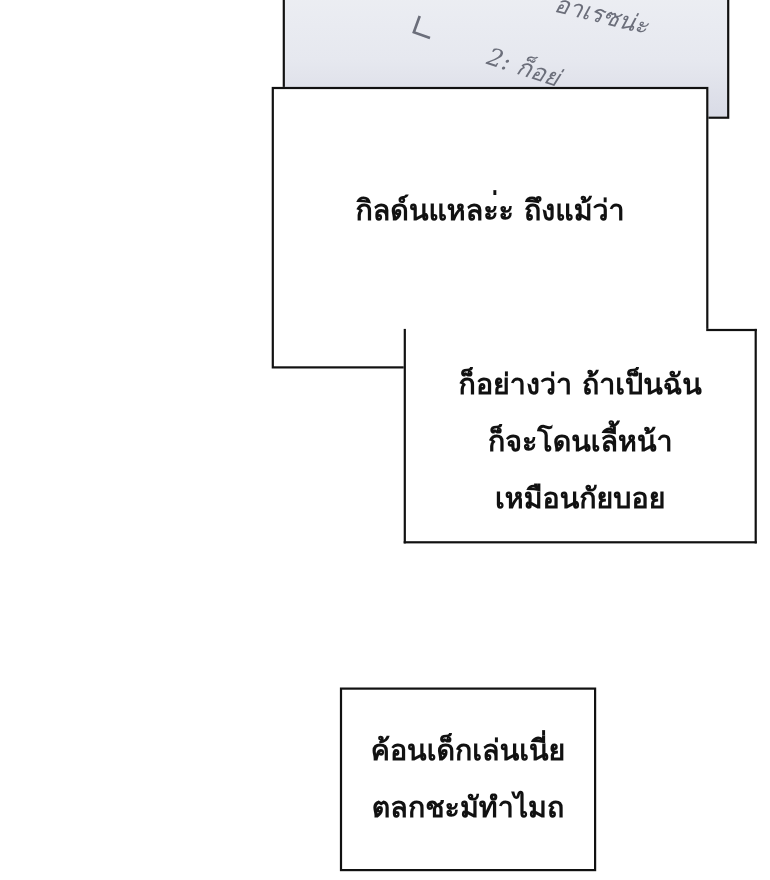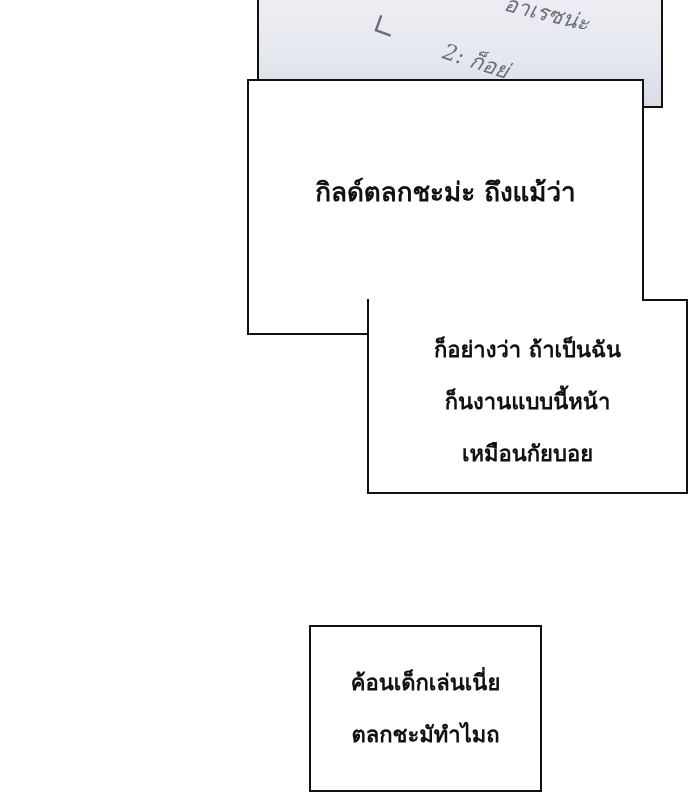--- a/index.html
+++ b/index.html
@@ -17,40 +17,40 @@
   .hw1 { left:250px; top:-6px; font-size:22px; transform:rotate(14deg); }
   .hw2 { left:120px; top:14px; font-size:30px; transform:rotate(20deg); font-style:normal; font-weight:300; }
   .hw3 { left:190px; top:42px; font-size:22px; transform:rotate(18deg); }
   .box {
     position:absolute; background:#fff; border:2px solid #111; box-sizing:border-box;
     display:flex; flex-direction:column; align-items:center; justify-content:center;
     color:#111; font-weight:bold; text-align:center;
   }
   .box span { display:block; white-space:nowrap; }
   .box1 { left:247px; top:79px; width:397px; height:256px; font-size:26px; line-height:52px; padding-bottom:30px; }
-  .box2 { left:367px; top:299px; width:321px; height:195px; font-size:22px; line-height:52px; padding-top:12px; z-index:2; border-top:none; }
+  .box2 { left:367px; top:299px; width:321px; height:195px; font-size:26px; line-height:52px; padding-top:12px; z-index:2; border-top:none; }
   .box2-cap { position:absolute; left:642px; top:299px; width:46px; height:2px; background:#111; z-index:3; }
-  .box3 { left:309px; top:625px; width:233px; height:167px; font-size:22px; line-height:52px; }
+  .box3 { left:309px; top:625px; width:233px; height:167px; font-size:26px; line-height:52px; }
 </style>
 </head>
 <body>
 
 <div class="panel-top">
   <span class="handwriting hw1">อาเรซน่ะ</span>
   <span class="handwriting hw2">∟</span>
   <span class="handwriting hw3">2: ก็อย่</span>
 </div>
 
 <div class="box box1">
-  <span>กิลด์ตลกชะม่ะ ถึงแม้ว่า</span>
+  <span>กิลด์นแหละ่ะ ถึงแม้ว่า</span>
 </div>
 
 <div class="box box2">
   <span>ก็อย่างว่า ถ้าเป็นฉัน</span>
-  <span>ก็นงานแบบนี้หน้า</span>
+  <span>ก็จะโดนเลี้หน้า</span>
   <span>เหมือนกัยบอย</span>
 </div>
 <div class="box2-cap"></div>
 
 <div class="box box3">
   <span>ค้อนเด็กเล่นเนี่ย</span>
   <span>ตลกชะมัทำไมถ</span>
 </div>
 
 </body></html>

